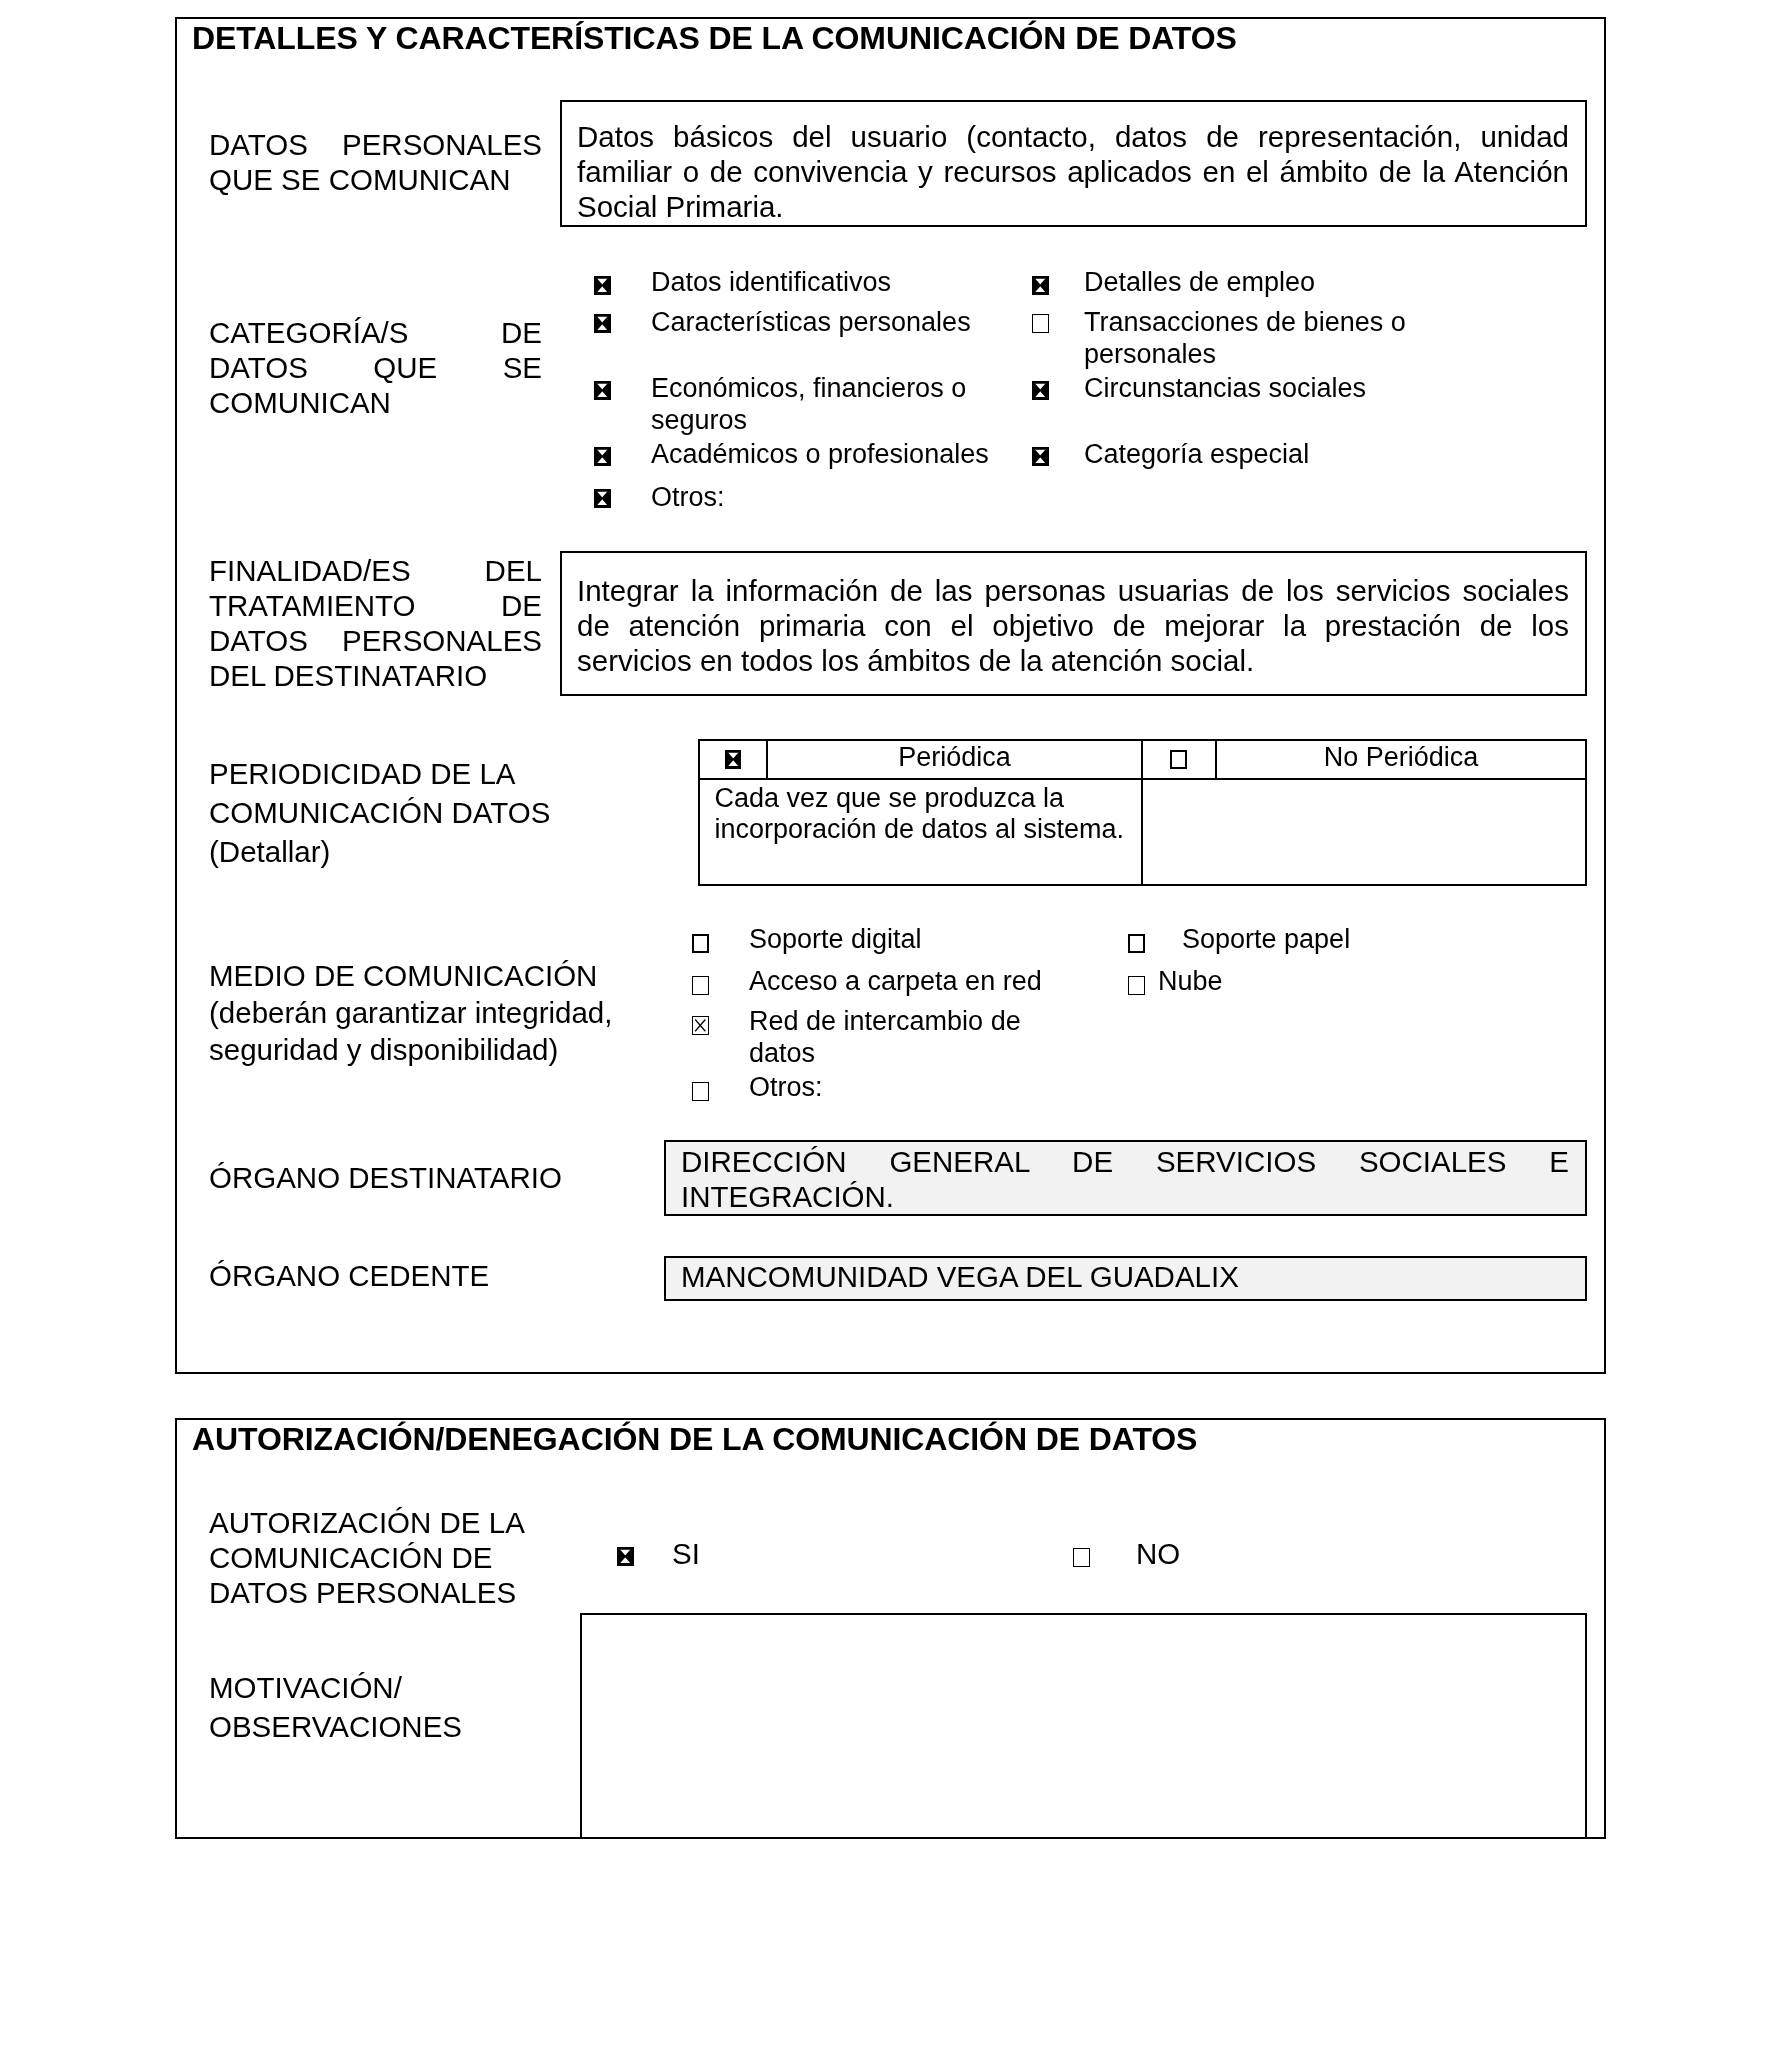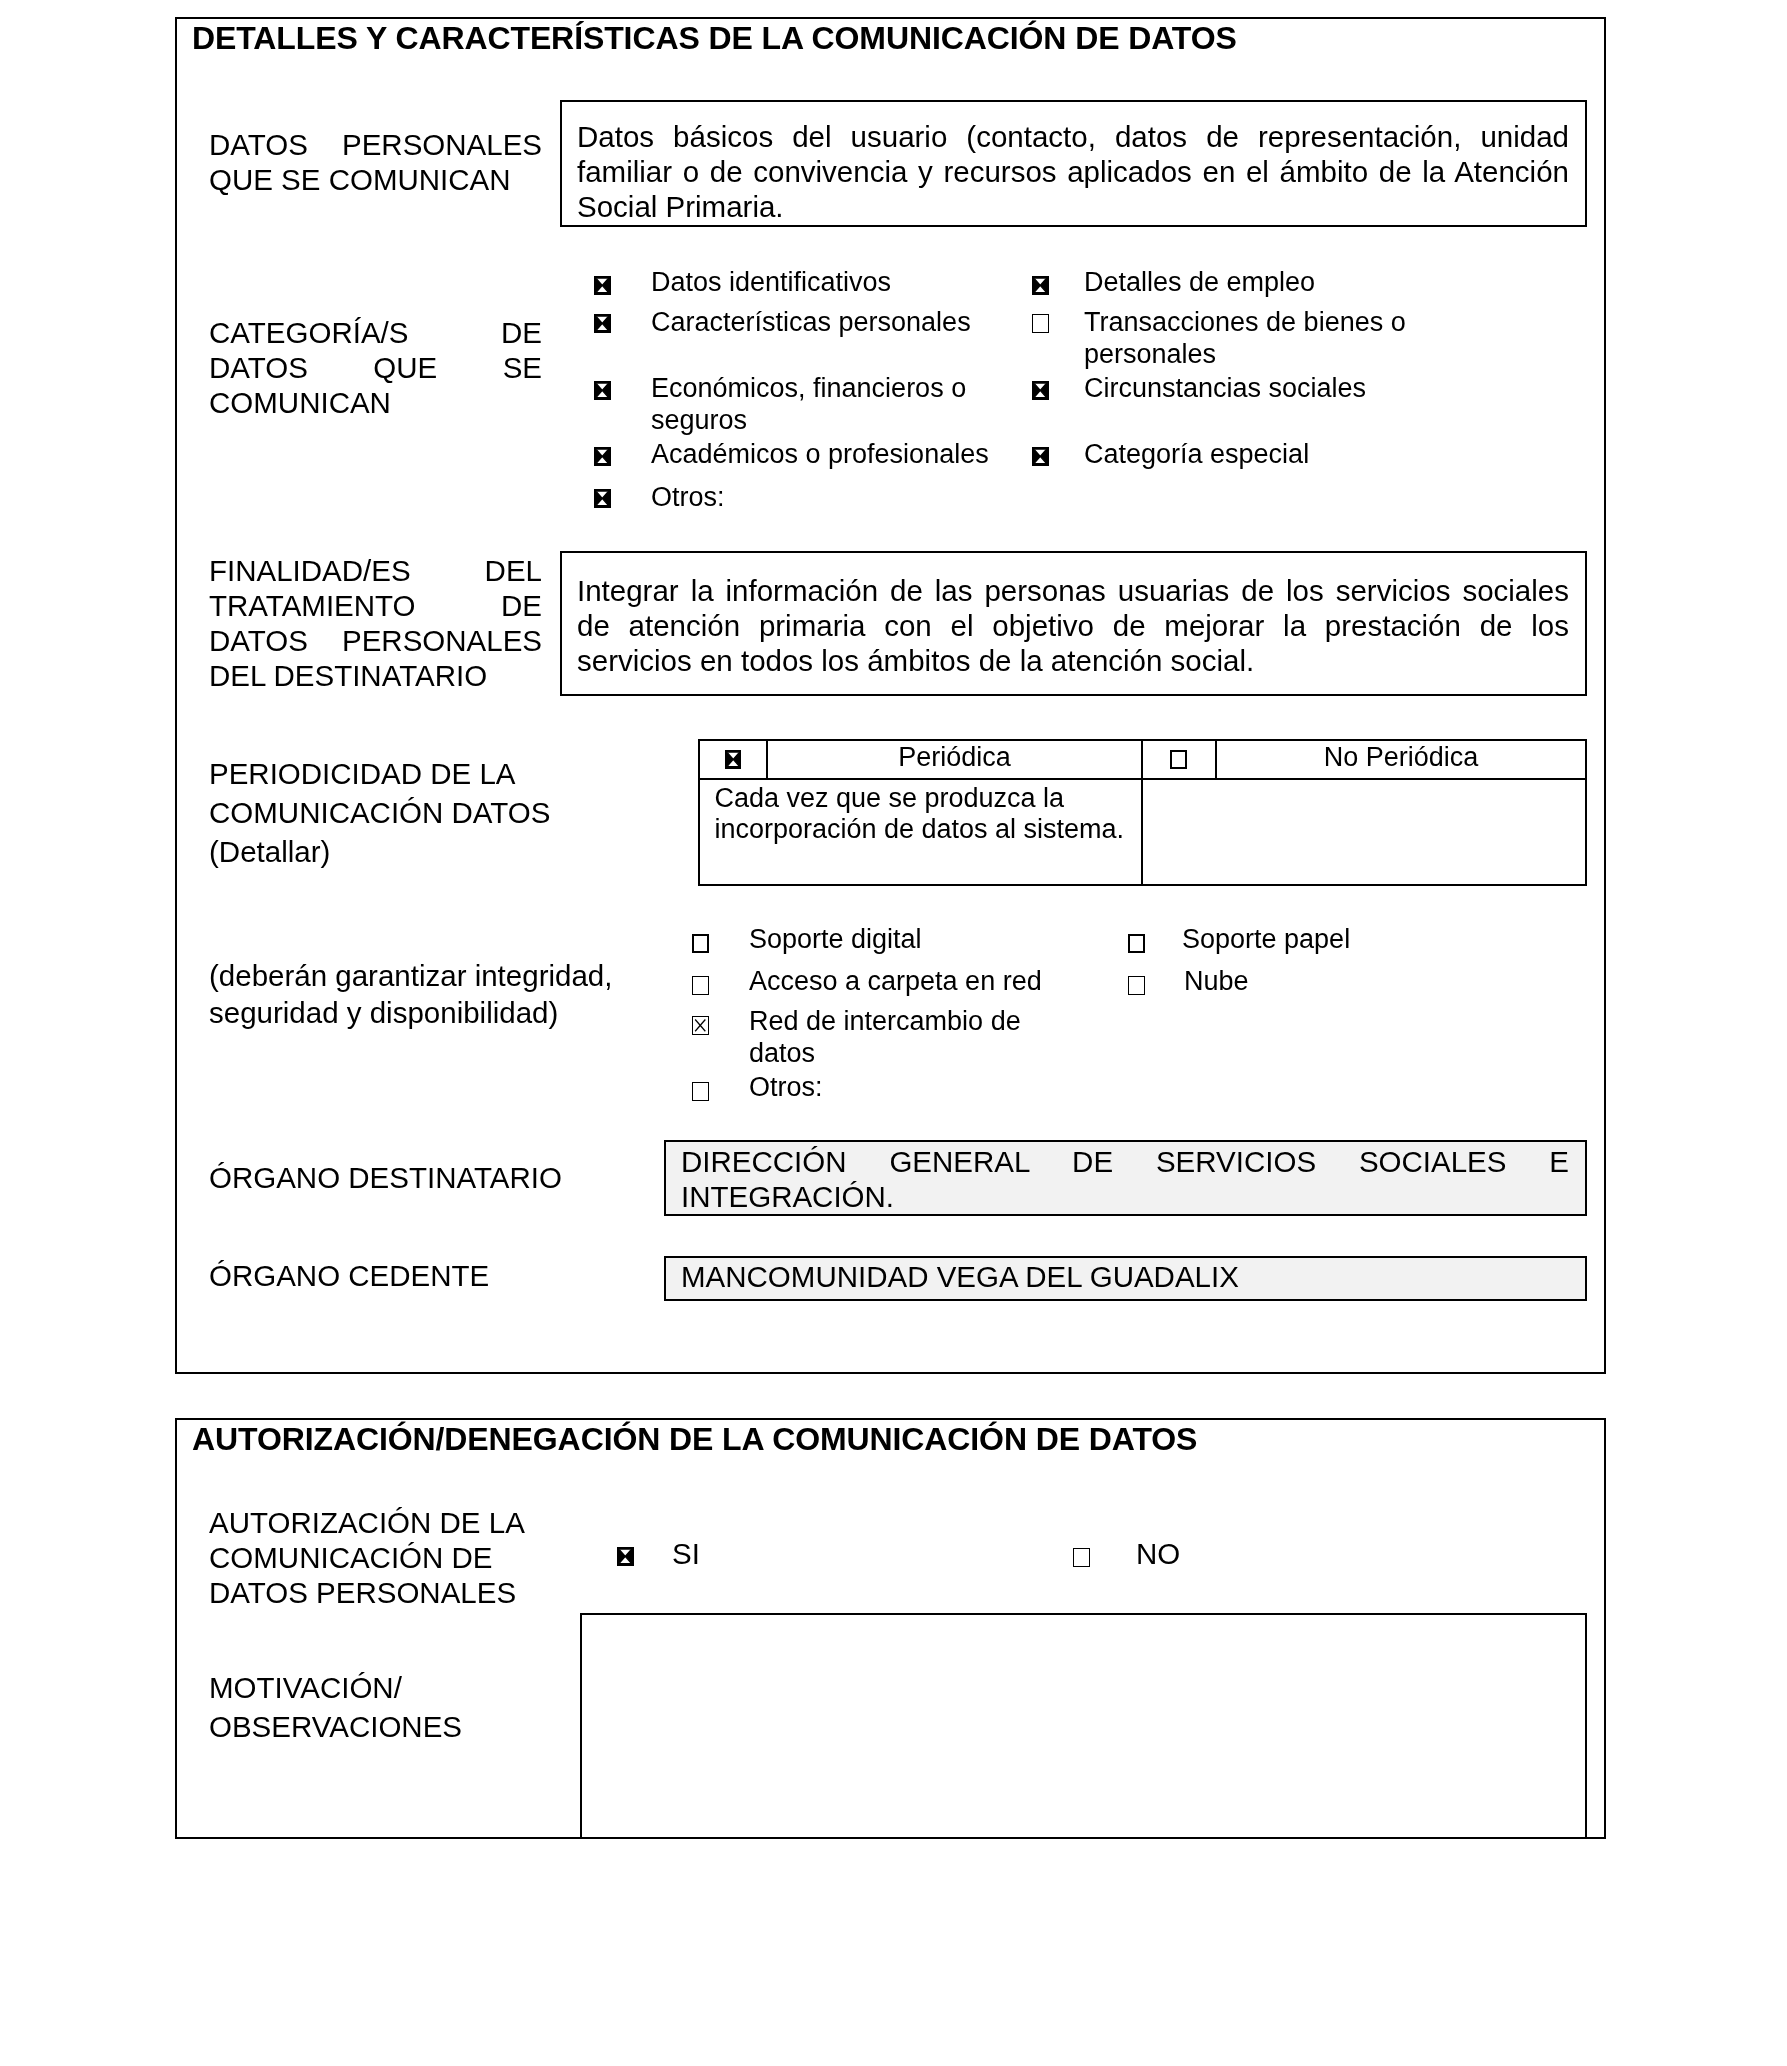--- a/index.html
+++ b/index.html
@@ -182,20 +182,21 @@
     <td class="period-head">No Periódica</td>
   </tr>
   <tr>
     <td colspan="2" class="period-body">Cada vez que se produzca la incorporación de datos al sistema.</td>
     <td colspan="2" class="period-body"></td>
   </tr>
 </tbody>
   </table>
 
 <div class="label" style="left:209px; top:957px; line-height:37px;">
+  <span class="ln" style="height:37px">MEDIO DE COMUNICACIÓN</span>
   <span class="ln" style="height:37px">(deberán garantizar integridad,</span>
   <span class="ln" style="height:37px">seguridad y disponibilidad)</span>
 </div>
 
 <div id="medio-options">
     <span class="cb thin" style="left: 692px; top: 934px; border-width: 2.9px;"></span>
     <span class="opt-text" style="left: 749px; top: 923px;">
       <span style="display: block;">Soporte digital</span>
     </span>
     <span class="cb thin" style="left: 692px; top: 976px;"></span>
@@ -214,21 +215,21 @@
     </span>
     <span class="cb thin" style="left: 692px; top: 1082px;"></span>
     <span class="opt-text" style="left: 749px; top: 1071px;">
       <span style="display: block;">Otros:</span>
     </span>
     <span class="cb thin" style="left: 1128px; top: 934px; border-width: 2.9px;"></span>
     <span class="opt-text" style="left: 1182px; top: 923px;">
       <span style="display: block;">Soporte papel</span>
     </span>
     <span class="cb thin" style="left: 1128px; top: 976px;"></span>
-    <span class="opt-text" style="left: 1184px; top: 965px;">
+    <span class="opt-text" style="left: 1158px; top: 965px;">
       <span style="display: block;">Nube</span>
     </span>
   </div>
 
 <div class="label" style="left:209px; top:1160px;">ÓRGANO DESTINATARIO</div>
 <div class="text-box gray" style="left:664px; top:1140px; width:923px; height:76px;">DIRECCIÓN GENERAL DE SERVICIOS SOCIALES E INTEGRACIÓN.</div>
 
 <div class="label" style="left:209px; top:1258px;">ÓRGANO CEDENTE</div>
 <div class="text-box gray" style="left:664px; top:1256px; width:923px; height:45px; line-height:33px;">MANCOMUNIDAD VEGA DEL GUADALIX</div>
 

